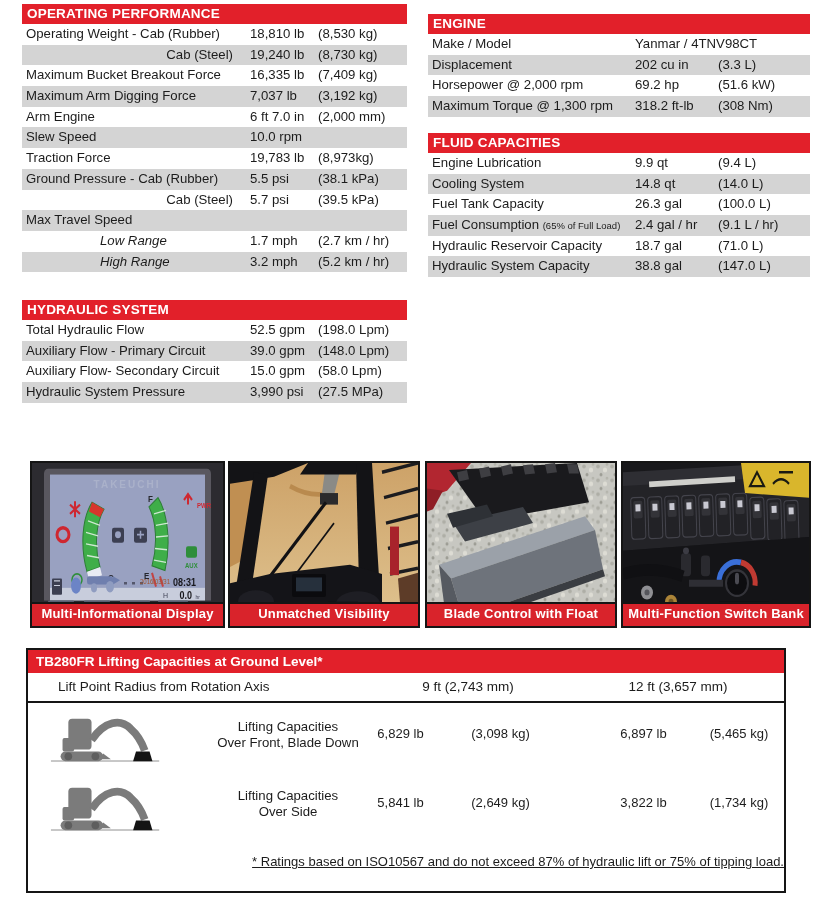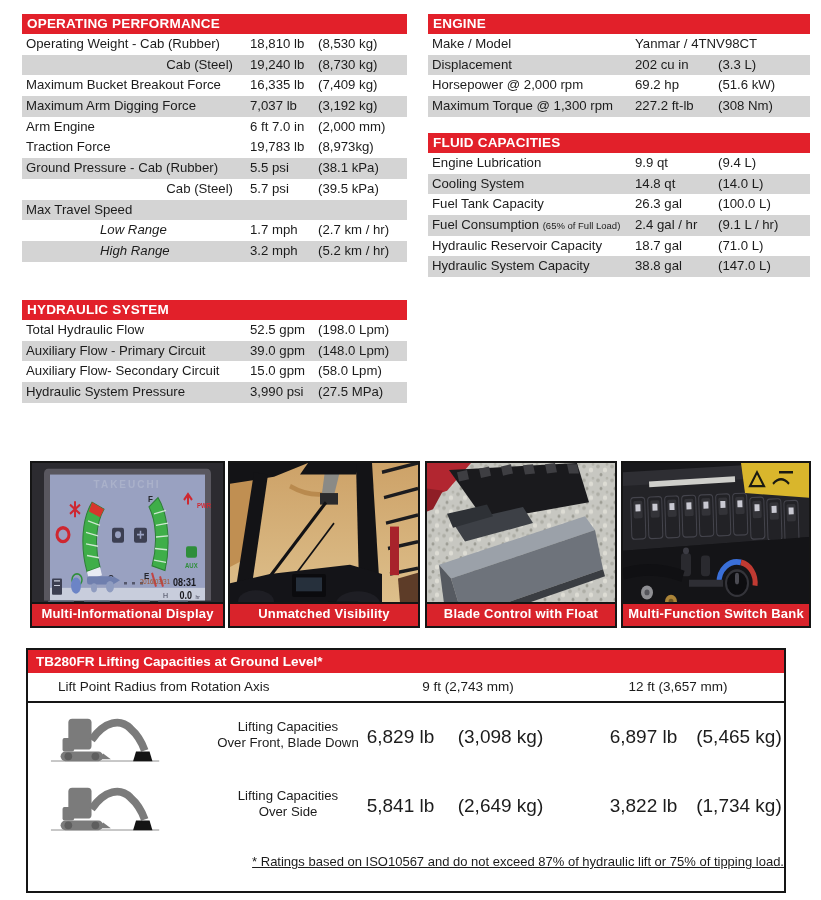--- a/index.html
+++ b/index.html
@@ -1,21 +1,21 @@
 <!DOCTYPE html>
 <html><head>
 <meta charset="utf-8">
 <style>
   html,body{margin:0;padding:0;background:#ffffff;}
   .sheet{position:relative;width:821px;height:900px;background:#fff;overflow:hidden;
          font-family:"Liberation Sans",sans-serif;color:#1c1c1c;}
 
   
   .spec{position:absolute;}
-  #t-op  {left:22px; top:14px;  width:385px;}
+  #t-op  {left:22px; top:4px;  width:385px;}
   #t-hyd {left:22px; top:300px; width:385px;}
   #t-eng {left:428px;top:14px;  width:382px;}
   #t-fluid{left:428px;top:133px;width:382px;}
   .spec-head{height:20px;line-height:20px;background:#e2202a;color:#fff;font-weight:bold;
              font-size:13.5px;padding-left:5px;letter-spacing:.2px;}
   .spec-row{position:relative;height:20.7px;font-size:13.2px;line-height:20.7px;white-space:nowrap;}
   .spec-row.alt{background:#d4d4d4;}
   .spec-row .lab{position:absolute;left:4px;}
   .spec-row .us {position:absolute;left:228px;}
   .spec-row .met{position:absolute;left:296px;}
@@ -41,21 +41,21 @@
              font-size:13.5px;padding-left:8px;}
   .lift-radius-row{position:relative;height:28px;line-height:28px;font-size:13.5px;
                    border-bottom:2px solid #151515;}
   .lr-label{position:absolute;left:30px;}
   .lr-c1{position:absolute;left:340px;width:200px;text-align:center;}
   .lr-c2{position:absolute;left:545px;width:210px;text-align:center;}
   .lift-row{position:relative;height:69px;}
   .lift-icon{position:absolute;left:20px;top:6px;width:118px;height:58px;}
   .lift-label{position:absolute;left:150px;top:16px;width:220px;text-align:center;
               font-size:13.2px;line-height:16px;}
-  .lv{position:absolute;top:23px;font-size:19px;text-align:center;}
+  .lv{position:absolute;top:23px;font-size:13px;text-align:center;}
   .lv0{left:330px;width:85px;} .lv1{left:425px;width:95px;}
   .lv2{left:573px;width:85px;} .lv3{left:662px;width:98px;}
   .lift-foot{position:absolute;left:0;right:0;top:204px;text-align:right;font-size:13px;text-decoration:underline;}
 </style>
 </head>
 <body>
 
 <div class="sheet">
 
   <div class="spec" id="t-op">
@@ -78,20 +78,25 @@
       <div class="spec-row alt">
         <span class="lab">Maximum Arm Digging Force</span>
         <span class="us">7,037 lb</span>
         <span class="met">(3,192 kg)</span>
       </div>
       <div class="spec-row">
         <span class="lab">Arm Engine</span>
         <span class="us">6 ft 7.0 in</span>
         <span class="met">(2,000 mm)</span>
       </div>
+      <div class="spec-row alt">
+        <span class="lab">Slew Speed</span>
+        <span class="us">10.0 rpm</span>
+        <span class="met"></span>
+      </div>
       <div class="spec-row">
         <span class="lab">Traction Force</span>
         <span class="us">19,783 lb</span>
         <span class="met">(8,973kg)</span>
       </div>
       <div class="spec-row alt">
         <span class="lab">Ground Pressure - Cab (Rubber)</span>
         <span class="us">5.5 psi</span>
         <span class="met">(38.1 kPa)</span>
       </div>
@@ -151,21 +156,21 @@
         <span class="us">202 cu in</span>
         <span class="met">(3.3 L)</span>
       </div>
       <div class="spec-row">
         <span class="lab">Horsepower @ 2,000 rpm</span>
         <span class="us">69.2 hp</span>
         <span class="met">(51.6 kW)</span>
       </div>
       <div class="spec-row alt">
         <span class="lab">Maximum Torque @ 1,300 rpm</span>
-        <span class="us">227.2 ft-lb</span>
+        <span class="us">318.2 ft-lb</span>
         <span class="met">(308 Nm)</span>
       </div>
     </div>
   <div class="spec right-col" id="t-fluid">
       <div class="spec-head">FLUID CAPACITIES</div>
       <div class="spec-row">
         <span class="lab">Engine Lubrication</span>
         <span class="us">9.9 qt</span>
         <span class="met">(9.4 L)</span>
       </div>

